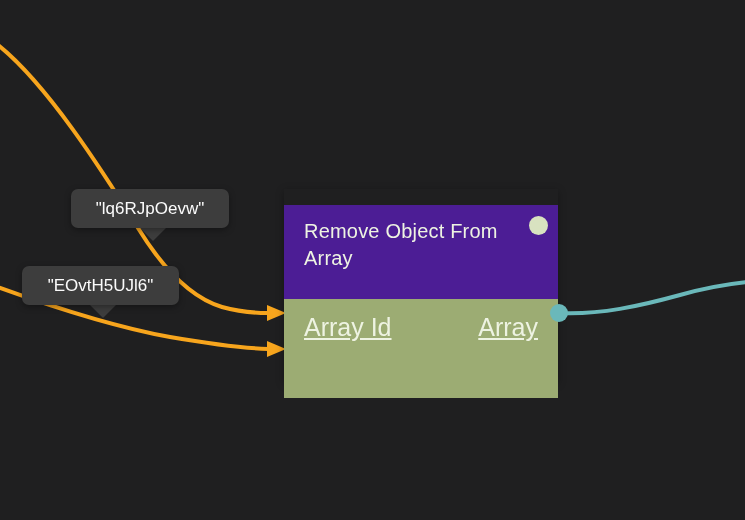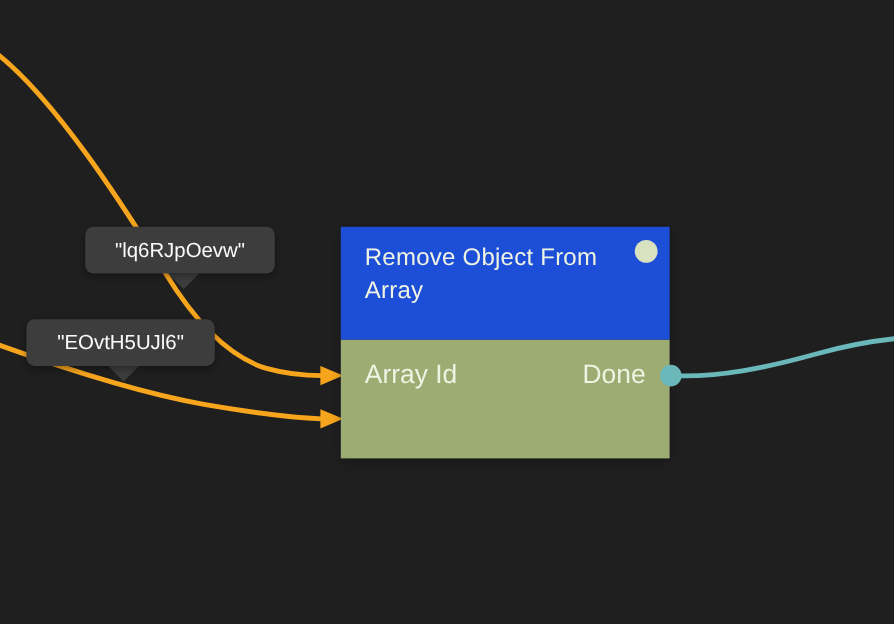--- a/index.html
+++ b/index.html
@@ -61,21 +61,22 @@
     background: #9cac73;
     box-sizing: border-box;
     padding: 10px 20px 0 20px;
   }
   .node-row {
     height: 37px;
     display: flex;
     align-items: center;
     justify-content: space-between;
     color: #eef3e2;
-    font-size: 22px;
+    font-size: 25px;
+    text-decoration: underline;
   }
   .pin-label { color: #eef3e2; }
 
   
   .port-dot {
     position: absolute;
     left: 550px; top: 304px;
     width: 18px; height: 18px;
     border-radius: 50%;
     background: #6ab8ba;
@@ -122,28 +123,28 @@
   </div>
 
   <svg class="wire-layer" viewBox="0 0 745 520">
     <path d="M -6 42 C 45 80 105 175 138 228 C 165 272 192 298 222 307 C 240 312 254 313 268 313" fill="none" stroke="#f7a51d" stroke-width="4" stroke-linecap="round"></path>
     <polygon points="267,305 286,313 267,321" fill="#f7a51d"></polygon>
     <path d="M -5 286 C 50 306 115 327 170 337 C 205 343 240 348 268 349" fill="none" stroke="#f7a51d" stroke-width="4" stroke-linecap="round"></path>
     <polygon points="267,341 286,349 267,357" fill="#f7a51d"></polygon>
   </svg>
 
   <div class="node">
-    <div class="node-header" style="background-color: #1d4ed8;">
+    <div class="node-header" style="background-color: #4c1d95; margin-top: 16px;">
       <div class="node-title">Remove Object From Array</div>
       <div class="status-dot" style="background-color: rgb(216, 226, 192);"></div>
     </div>
     <div class="node-body" style="background-color: rgb(156, 172, 115);">
       <div class="node-row">
         <span class="pin-label">Array Id</span>
-        <span class="pin-label">Done</span>
+        <span class="pin-label">Array</span>
       </div>
     </div>
   </div>
 
   <svg class="wire-layer port-layer" viewBox="0 0 745 520">
     <path d="M 559 313 C 600 315 640 306 680 295 C 705 288 728 284 748 282" fill="none" stroke="#6ab8ba" stroke-width="4" stroke-linecap="round"></path>
   </svg>
   <div class="port-dot" style="background-color: rgb(106, 184, 186);"></div>
 
   <div class="value-label" id="value-label-1">"lq6RJpOevw"</div>

